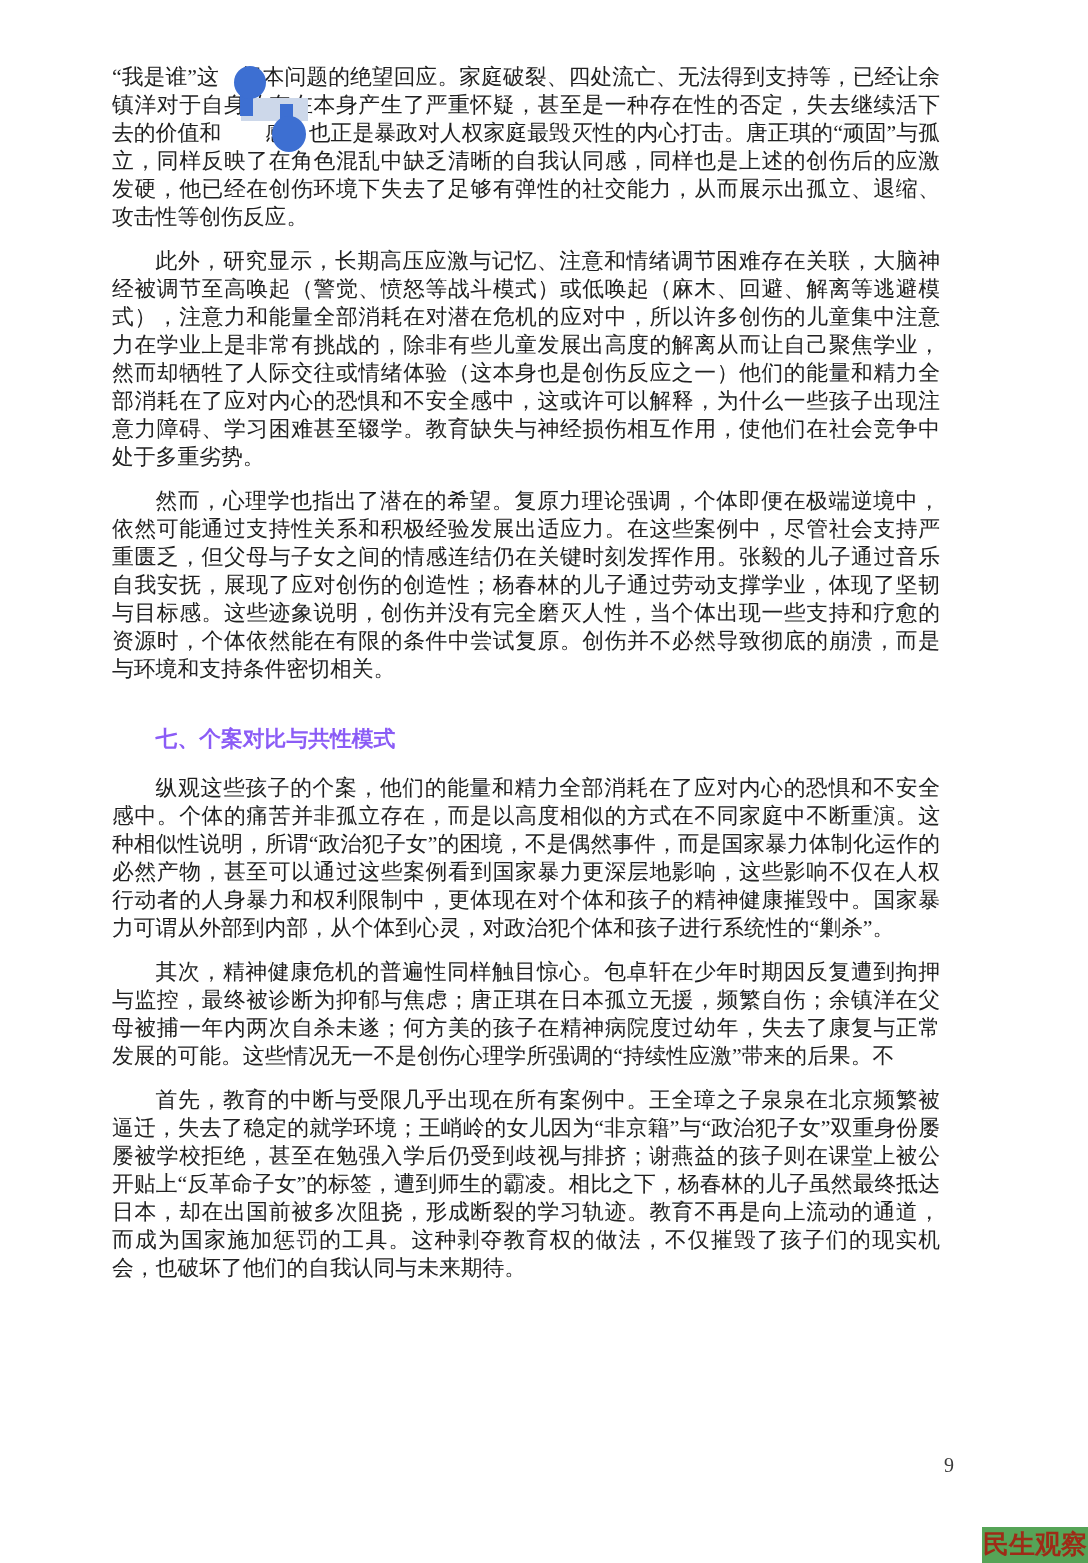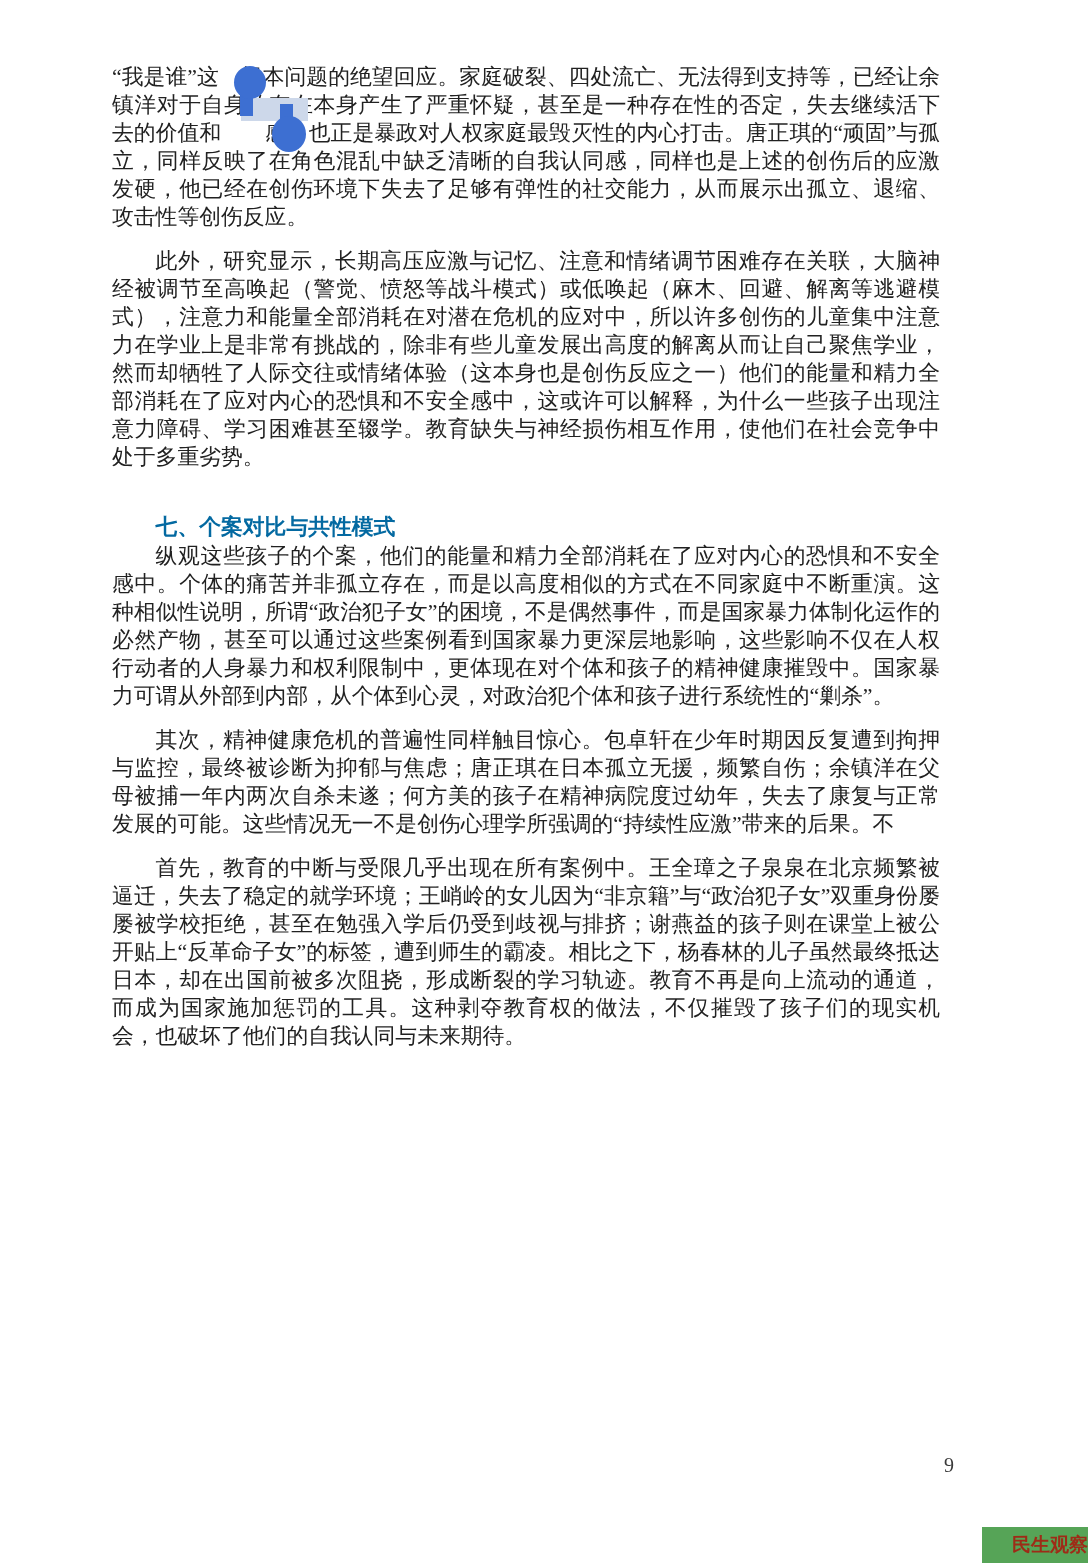--- a/index.html
+++ b/index.html
@@ -19,25 +19,25 @@
     left: 112px; top: 63px;
     width: 828px;
     color: #212121;
     font-size: 21.8px;
     line-height: 28px;
     text-align: justify;
   }
   .para { margin: 0 0 16px 0; text-indent: 2em; }
   .para.no-indent { text-indent: 0; }
   .heading {
-    margin: 41px 0 0 0;
+    margin: 41px 0 20px 0;
     font-size: 21.8px;
     line-height: 30px;
     font-weight: bold;
-    color: #0369a1;
+    color: #8b5cf6;
     text-indent: 2em;
   }
   
   .ann { position: absolute; pointer-events: none; }
   .ann-highlight {
     left: 241px; top: 98px; width: 67px; height: 23px;
     background: #cdd8ea;
   }
   .ann-tail-1 {
     left: 240px; top: 92px; width: 13px; height: 24px;
@@ -64,34 +64,35 @@
     text-align: center;
   }
   .stamp {
     position: absolute;
     left: 982px; top: 1527px;
     width: 106px; height: 36px;
     background: #56a457;
     color: #9e2b17;
     font-family: "Liberation Serif", "DejaVu Serif", serif;
     font-weight: bold;
-    font-size: 19px; line-height: 36px;
-    text-align: right;
+    font-size: 26px; line-height: 36px;
+    text-align: center;
     letter-spacing: 0px;
     white-space: nowrap;
   }
 </style>
 </head>
 <body>
 
 <div class="page">
 
   <div class="text-col">
     <p class="para no-indent">“我是谁”这　根本问题的绝望回应。家庭破裂、四处流亡、无法得到支持等，已经让余镇洋对于自身的存在本身产生了严重怀疑，甚至是一种存在性的否定，失去继续活下去的价值和　　感，也正是暴政对人权家庭最毁灭性的内心打击。唐正琪的“顽固”与孤立，同样反映了在角色混乱中缺乏清晰的自我认同感，同样也是上述的创伤后的应激发硬，他已经在创伤环境下失去了足够有弹性的社交能力，从而展示出孤立、退缩、攻击性等创伤反应。</p>
     <p class="para">此外，研究显示，长期高压应激与记忆、注意和情绪调节困难存在关联，大脑神经被调节至高唤起（警觉、愤怒等战斗模式）或低唤起（麻木、回避、解离等逃避模式），注意力和能量全部消耗在对潜在危机的应对中，所以许多创伤的儿童集中注意力在学业上是非常有挑战的，除非有些儿童发展出高度的解离从而让自己聚焦学业，然而却牺牲了人际交往或情绪体验（这本身也是创伤反应之一）他们的能量和精力全部消耗在了应对内心的恐惧和不安全感中，这或许可以解释，为什么一些孩子出现注意力障碍、学习困难甚至辍学。教育缺失与神经损伤相互作用，使他们在社会竞争中处于多重劣势。</p>
+    <p class="para">然而，心理学也指出了潜在的希望。复原力理论强调，个体即便在极端逆境中，依然可能通过支持性关系和积极经验发展出适应力。在这些案例中，尽管社会支持严重匮乏，但父母与子女之间的情感连结仍在关键时刻发挥作用。张毅的儿子通过音乐自我安抚，展现了应对创伤的创造性；杨春林的儿子通过劳动支撑学业，体现了坚韧与目标感。这些迹象说明，创伤并没有完全磨灭人性，当个体出现一些支持和疗愈的资源时，个体依然能在有限的条件中尝试复原。创伤并不必然导致彻底的崩溃，而是与环境和支持条件密切相关。</p>
     <h2 class="heading">七、个案对比与共性模式</h2>
     <p class="para">纵观这些孩子的个案，他们的能量和精力全部消耗在了应对内心的恐惧和不安全感中。个体的痛苦并非孤立存在，而是以高度相似的方式在不同家庭中不断重演。这种相似性说明，所谓“政治犯子女”的困境，不是偶然事件，而是国家暴力体制化运作的必然产物，甚至可以通过这些案例看到国家暴力更深层地影响，这些影响不仅在人权行动者的人身暴力和权利限制中，更体现在对个体和孩子的精神健康摧毁中。国家暴力可谓从外部到内部，从个体到心灵，对政治犯个体和孩子进行系统性的“剿杀”。</p>
     <p class="para">其次，精神健康危机的普遍性同样触目惊心。包卓轩在少年时期因反复遭到拘押与监控，最终被诊断为抑郁与焦虑；唐正琪在日本孤立无援，频繁自伤；余镇洋在父母被捕一年内两次自杀未遂；何方美的孩子在精神病院度过幼年，失去了康复与正常发展的可能。这些情况无一不是创伤心理学所强调的“持续性应激”带来的后果。不</p>
     <p class="para">首先，教育的中断与受限几乎出现在所有案例中。王全璋之子泉泉在北京频繁被逼迁，失去了稳定的就学环境；王峭岭的女儿因为“非京籍”与“政治犯子女”双重身份屡屡被学校拒绝，甚至在勉强入学后仍受到歧视与排挤；谢燕益的孩子则在课堂上被公开贴上“反革命子女”的标签，遭到师生的霸凌。相比之下，杨春林的儿子虽然最终抵达日本，却在出国前被多次阻挠，形成断裂的学习轨迹。教育不再是向上流动的通道，而成为国家施加惩罚的工具。这种剥夺教育权的做法，不仅摧毁了孩子们的现实机会，也破坏了他们的自我认同与未来期待。</p>
   </div>
 
   <div class="ann ann-highlight"></div>
   <div class="ann ann-tail-1"></div>
   <div class="ann ann-circle-1"></div>
   <div class="ann ann-tail-2"></div>

